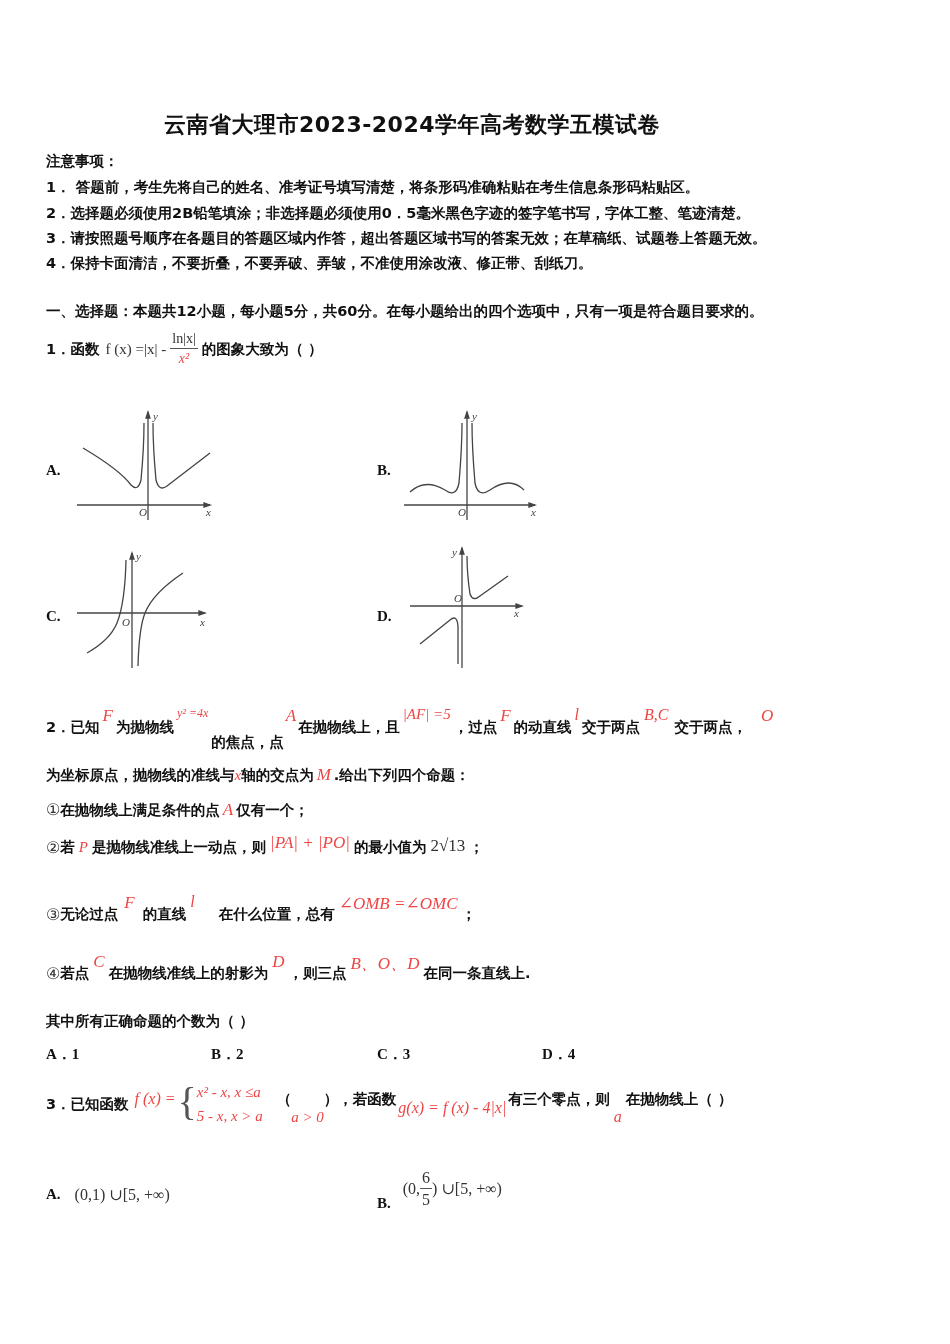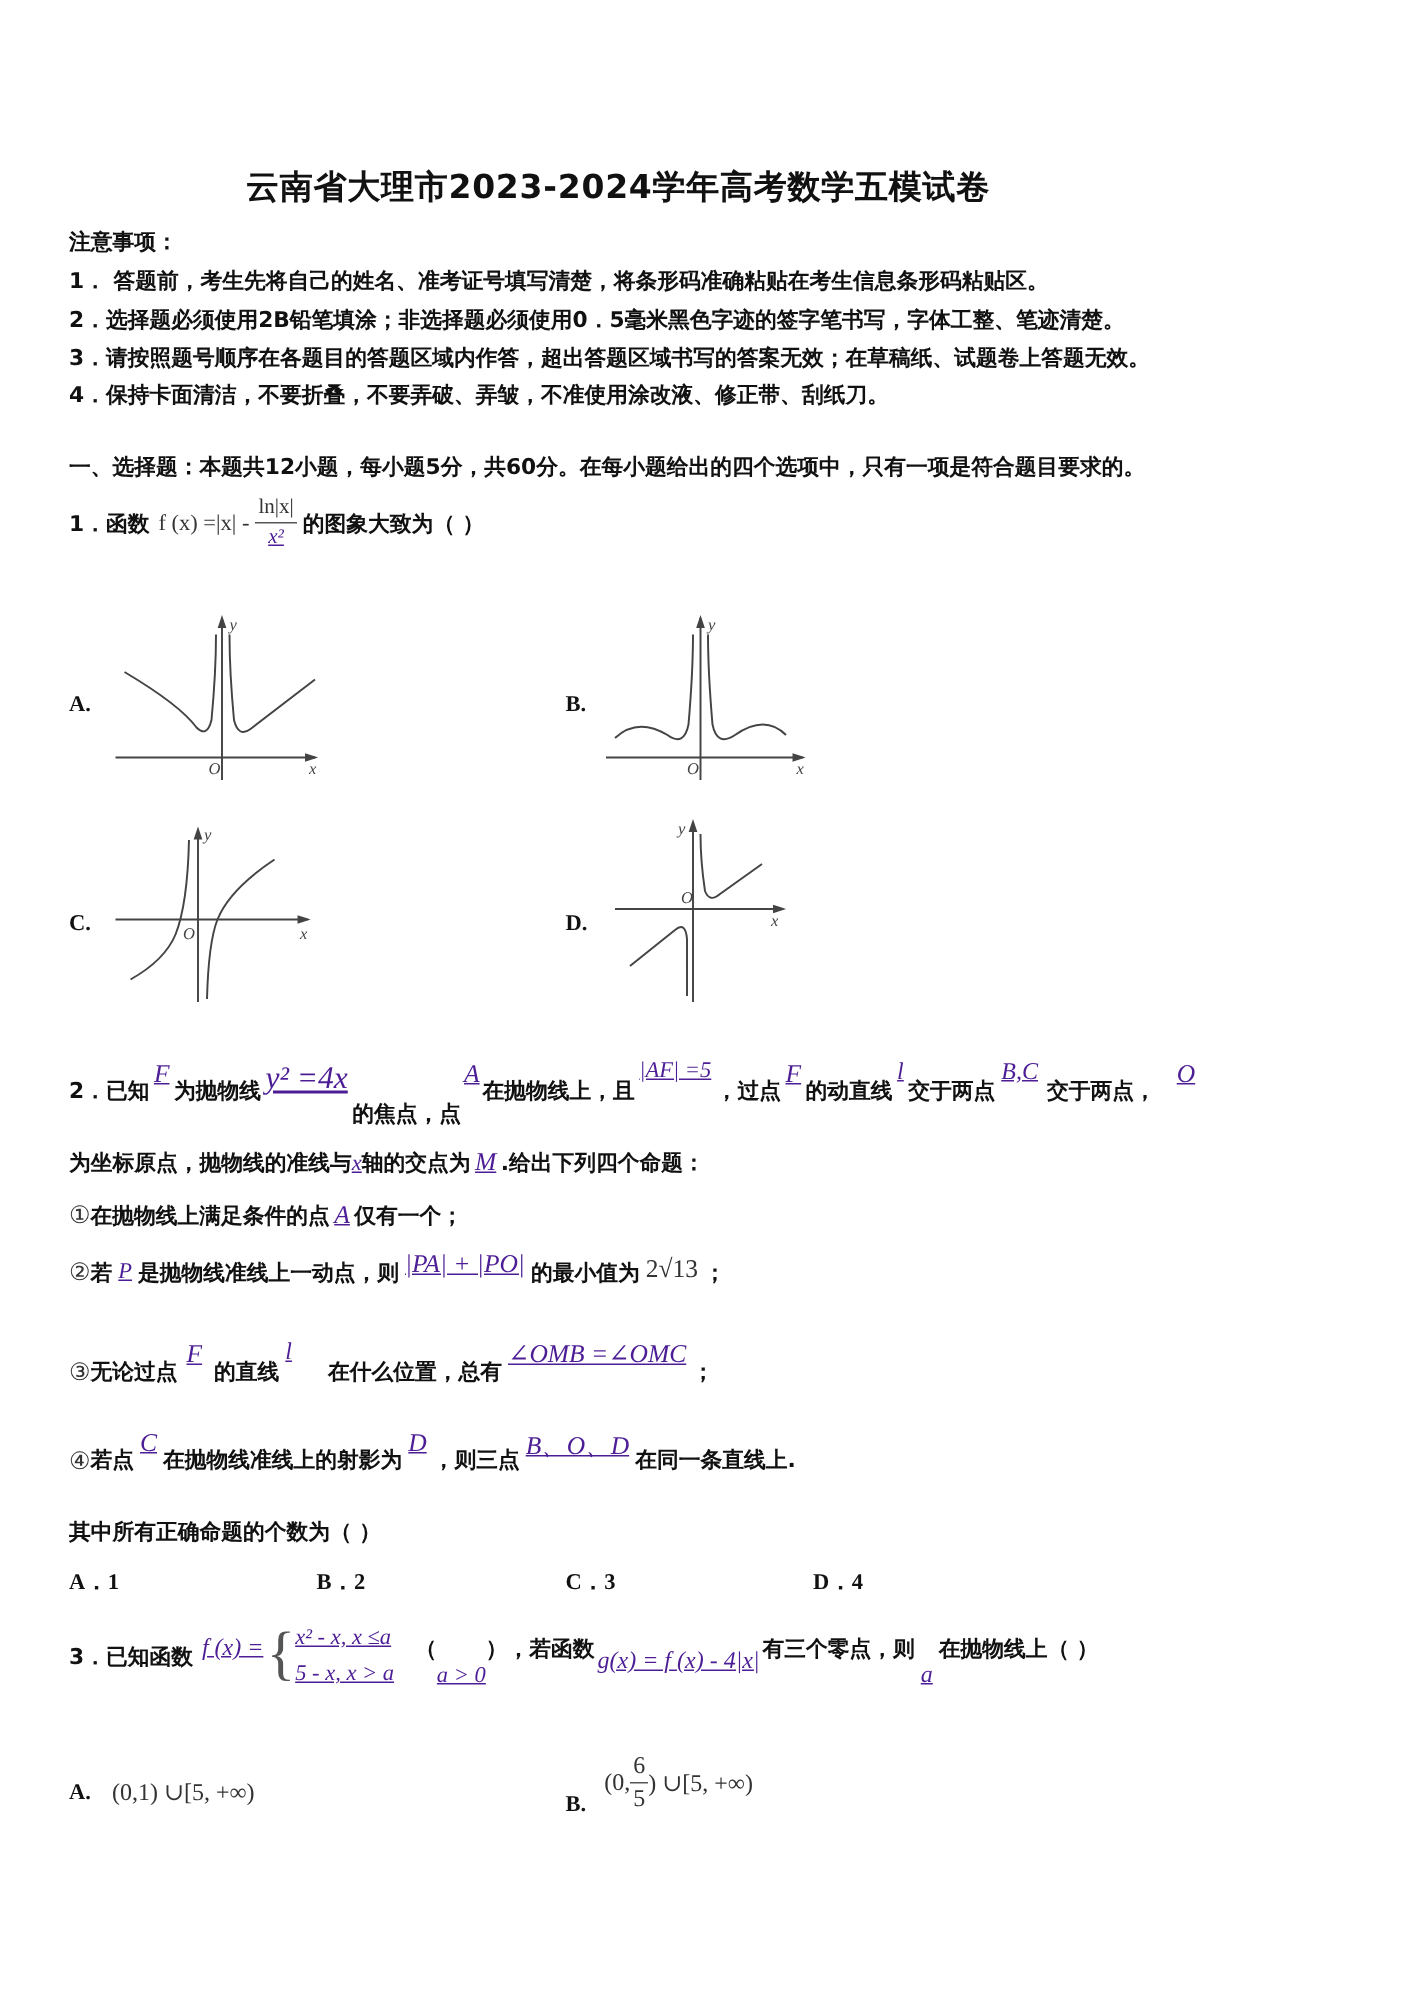--- a/index.html
+++ b/index.html
@@ -7,21 +7,21 @@
       width: 950px; height: 1344px; position: relative; overflow: hidden;
       font-family: "DejaVu Sans", "Liberation Sans", sans-serif;
       color: #111;
     }
     .abs { position: absolute; white-space: nowrap; }
     .title {
       left: 0; width: 824px; top: 110px; text-align: center;
       font-size: 22px; font-weight: bold; letter-spacing: 0.5px;
     }
     .txt { font-size: 14.5px; font-weight: bold; }
-    .math { font-family: "Liberation Serif", "DejaVu Serif", serif; font-style: italic; font-weight: normal; color: #4c1d95; text-decoration: underline; }
+    .math { font-family: "Liberation Serif", "DejaVu Serif", serif; font-style: italic; font-weight: normal; color: #ef4444; }
     .mathn { font-family: "Liberation Serif", "DejaVu Serif", serif; font-weight: normal; color: #333; }
     .opt-label { font-family: "Liberation Serif", "DejaVu Serif", serif; font-weight: bold; font-size: 15px; }
     .frac { display: inline-block; vertical-align: middle; text-align: center; line-height: 1; }
     .frac .num { display: block; padding: 0 2px 2px; border-bottom: 1px solid #555; }
     .frac .den { display: block; padding-top: 3px; }
     svg.graph { position: absolute; overflow: visible; }
     svg.graph path, svg.graph line { fill: none; stroke: #444; stroke-width: 1.3; }
     svg.graph text { font-family: "Liberation Serif", serif; font-style: italic; font-size: 11px; fill: #444; }
     .brace { font-size: 40px; font-weight: normal; color: #555; font-family: "Liberation Serif", serif; }
   </style>
@@ -97,21 +97,21 @@
   <path d="M20,100 L50,76 Q57,70 58,82 Q58,100 58,120"></path>
   <text x="52" y="12">y</text>
   <text x="54" y="58">O</text>
   <text x="114" y="73">x</text>
 </svg>
 
 <div class="abs txt" style="left:46px; top:706px; display:flex; align-items:flex-start;">
   <span style="margin-top:12px;">2．已知</span>
   <span class="math" style="font-size:17px; margin:0 3px;">F</span>
   <span style="margin-top:12px;">为抛物线</span>
-  <span class="math" style="font-size:21px; margin:0 3px;">y² =4x</span>
+  <span class="math" style="font-size:12px; margin:0 3px;">y² =4x</span>
   <span style="margin-top:27px;">的焦点，点</span>
   <span class="math" style="font-size:17px; margin:0 2px;">A</span>
   <span style="margin-top:12px;">在抛物线上，且</span>
   <span class="math" style="font-size:15px; margin:0 3px;">|AF| =5</span>
   <span style="margin-top:12px;">，过点</span>
   <span class="math" style="font-size:17px; margin:0 3px;">F</span>
   <span style="margin-top:12px;">的动直线</span>
   <span class="math" style="font-size:16px; margin:0 3px;">l</span>
   <span style="margin-top:12px;">交于两点</span>
   <span class="math" style="font-size:16px; margin:0 6px 0 4px;">B,C</span>

